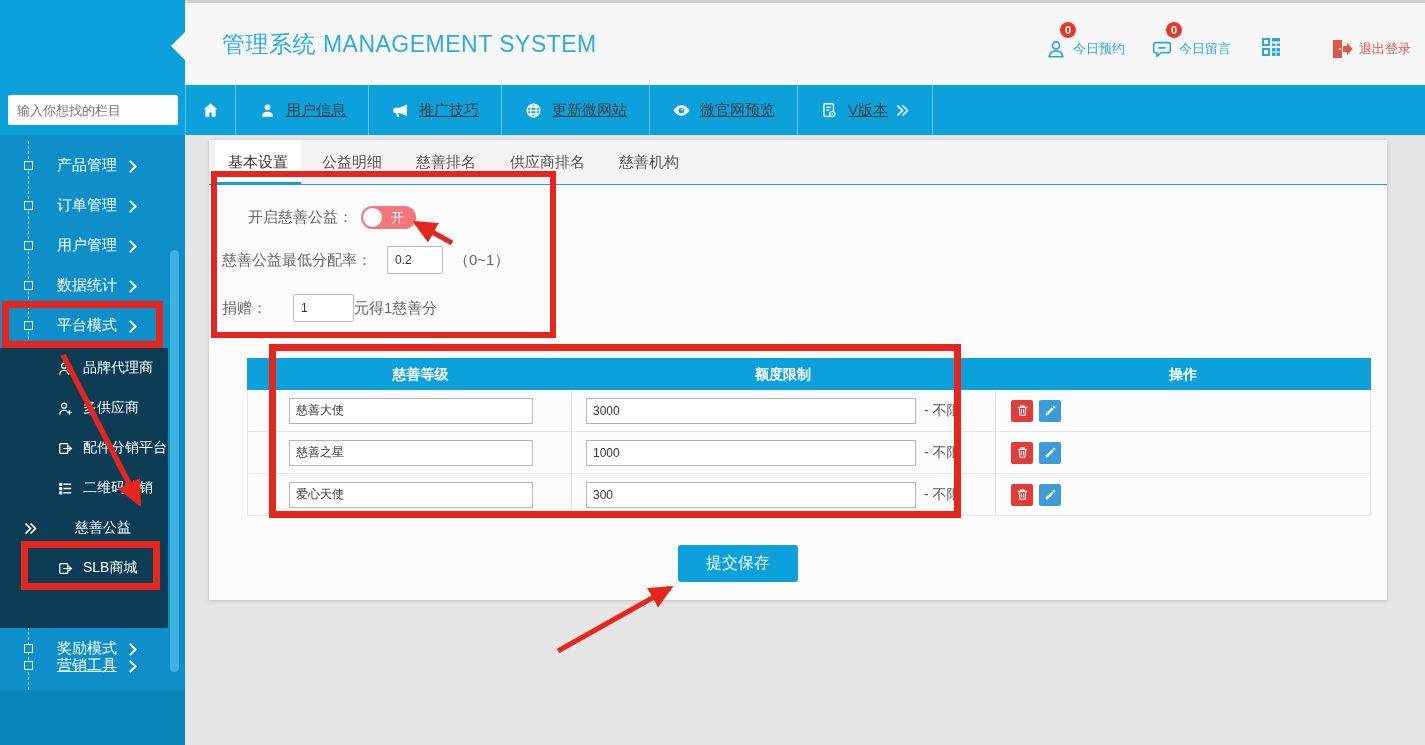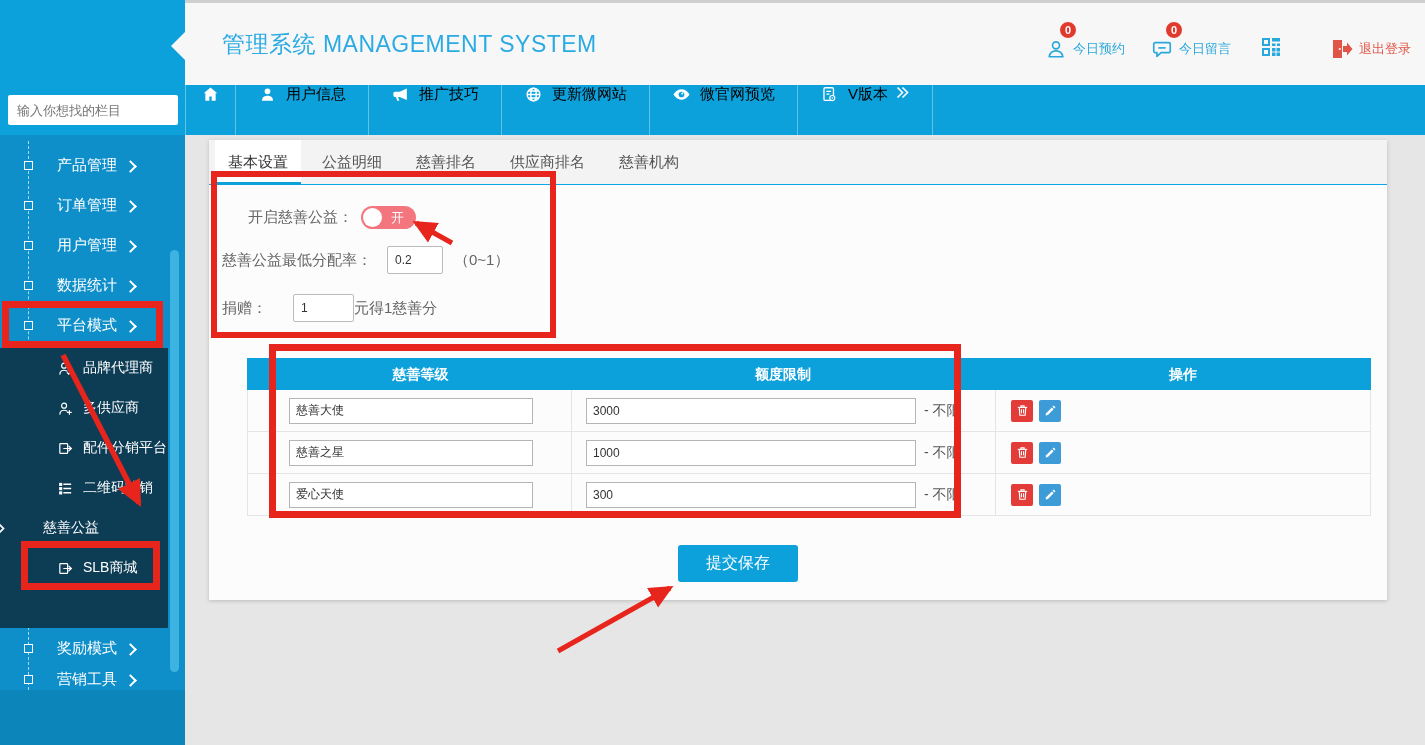--- a/index.html
+++ b/index.html
@@ -19,37 +19,37 @@
   .qr-btn svg{width:24px;height:24px;}
   .logout{display:flex;align-items:center;gap:6px;margin-left:46px;color:#e05548;font-size:13px;cursor:pointer;}
   .logout svg{width:24px;height:24px;}
 
   
   .navbar{position:absolute;left:0;top:85px;width:1425px;height:50px;background:#0da1dc;}
   .search-box{position:absolute;left:8px;top:10px;width:170px;height:30px;background:#fff;border-radius:2px;display:flex;align-items:center;}
   .search-box input{flex:1;border:0;outline:0;background:transparent;font-size:13px;color:#333;padding:0 4px 0 9px;font-family:inherit;}
   .search-box svg{width:18px;height:18px;margin-right:7px;}
   .nav-items{position:absolute;left:185px;top:0;height:50px;display:flex;}
-  .nav-item{display:flex;align-items:flex-start;gap:9px;color:#000000;font-size:15px;padding:0 22px;border-right:1px solid rgba(255,255,255,.35);cursor:pointer;}
+  .nav-item{display:flex;align-items:center;gap:9px;color:#404040;font-size:15px;padding:0 22px;border-right:1px solid rgba(255,255,255,.35);cursor:pointer;text-decoration:underline;}
   .nav-item svg{width:19px;height:19px;}
   .nav-item.home{padding:0 15px;}
   .nav-item .dchev{width:15px;height:15px;margin-left:-2px;}
 
   
   .sidebar{position:absolute;left:0;top:135px;width:185px;height:555px;background:#0e8fc9;overflow:hidden;}
   .sidebar-bottom{position:absolute;left:0;top:690px;width:185px;height:55px;background:#0c86ba;}
   .dash-line{position:absolute;left:28px;top:6px;height:549px;border-left:1px dashed rgba(255,255,255,.65);}
   .side-item{position:absolute;left:0;width:168px;height:40px;line-height:40px;color:#fff;font-size:15px;padding-left:57px;box-sizing:border-box;cursor:pointer;}
   .side-item .node{position:absolute;left:24px;top:16px;width:7px;height:7px;background:#0e8fc9;border:1px solid #fff;}
   .side-item .chev{position:absolute;right:33px;top:17px;width:7px;height:7px;border-top:2px solid #fff;border-right:2px solid #fff;transform:rotate(45deg);}
   .submenu{position:absolute;left:0;top:213px;width:168px;height:280px;background:#0d3c55;}
   .sub-item{position:relative;height:40px;display:flex;align-items:center;gap:9px;color:#fff;font-size:14px;padding-left:57px;cursor:pointer;}
   .sub-item svg{width:17px;height:17px;flex:0 0 auto;}
   .sub-item .dchev{width:15px;height:15px;margin-left:-45px;margin-right:28px;}
-  .sub-item.charity{padding-left:36px;}
+  .sub-item.charity{padding-left:68px;}
   .scroll-thumb{position:absolute;left:170px;top:115px;width:9px;height:422px;border-radius:5px;background:#3db3e2;}
 
   
   .panel{position:absolute;left:209px;top:140px;width:1178px;height:460px;background:#fcfcfc;box-shadow:0 1px 4px rgba(0,0,0,.18);}
   .tabs{position:absolute;left:0;top:0;width:1178px;height:45px;background:#f3f3f3;border-bottom:1px solid #0ea5e9;display:flex;padding-left:6px;box-sizing:border-box;}
   .tab{height:44px;line-height:44px;padding:0 13px;margin-right:8px;font-size:15px;color:#555;cursor:pointer;white-space:nowrap;}
   .tab.active{background:#fff;color:#333;border-bottom:3px solid #0da1dc;height:42px;}
 
   .form-row{position:absolute;display:flex;align-items:center;color:#666;font-size:15px;}
   .form-row.r1{left:39px;top:66px;}
@@ -305,21 +305,21 @@
           </svg>
         <span>SLB商城</span>
       </div>
     </div>
 
     <div class="side-item" style="top:493px;">
       <span class="node"></span>
       <span>奖励模式</span>
       <span class="chev"></span>
     </div>
-    <div class="side-item" style="top:524px;">
+    <div class="side-item" style="top:510px;text-decoration:underline;">
       <span class="node"></span>
       <span>营销工具</span>
       <span class="chev"></span>
     </div>
 
     <div class="scroll-thumb"></div>
   </div>
   <div class="sidebar-bottom"></div>
 
   <div class="panel">

